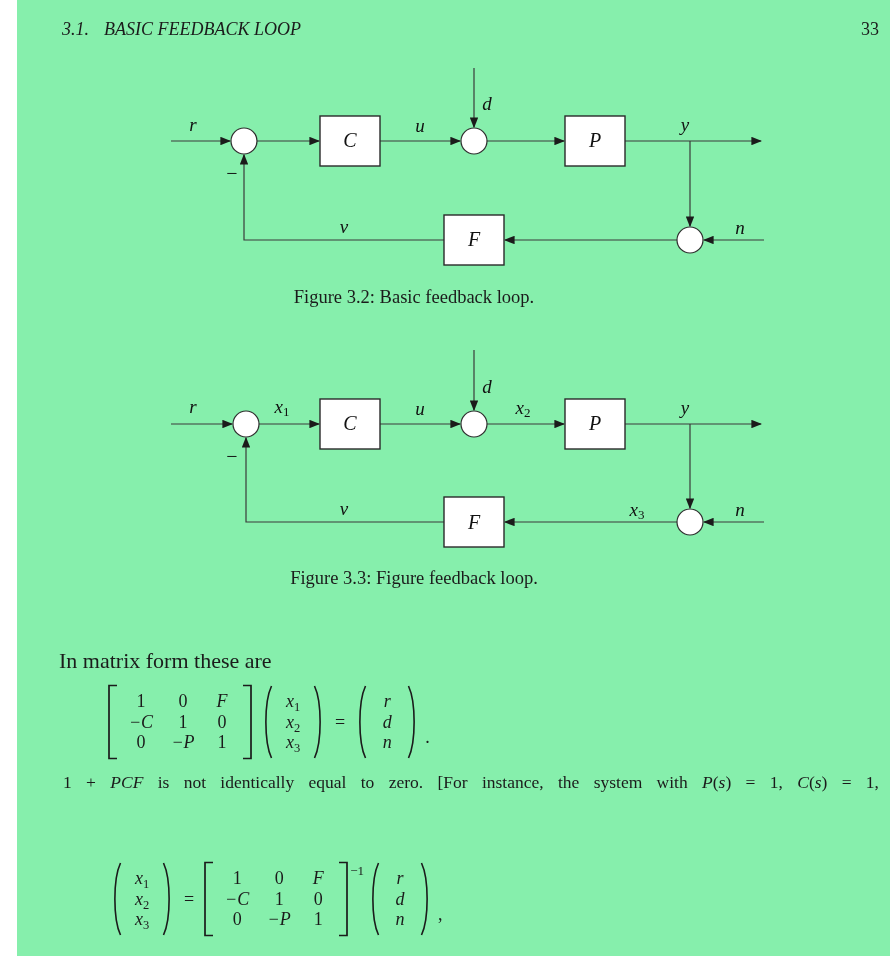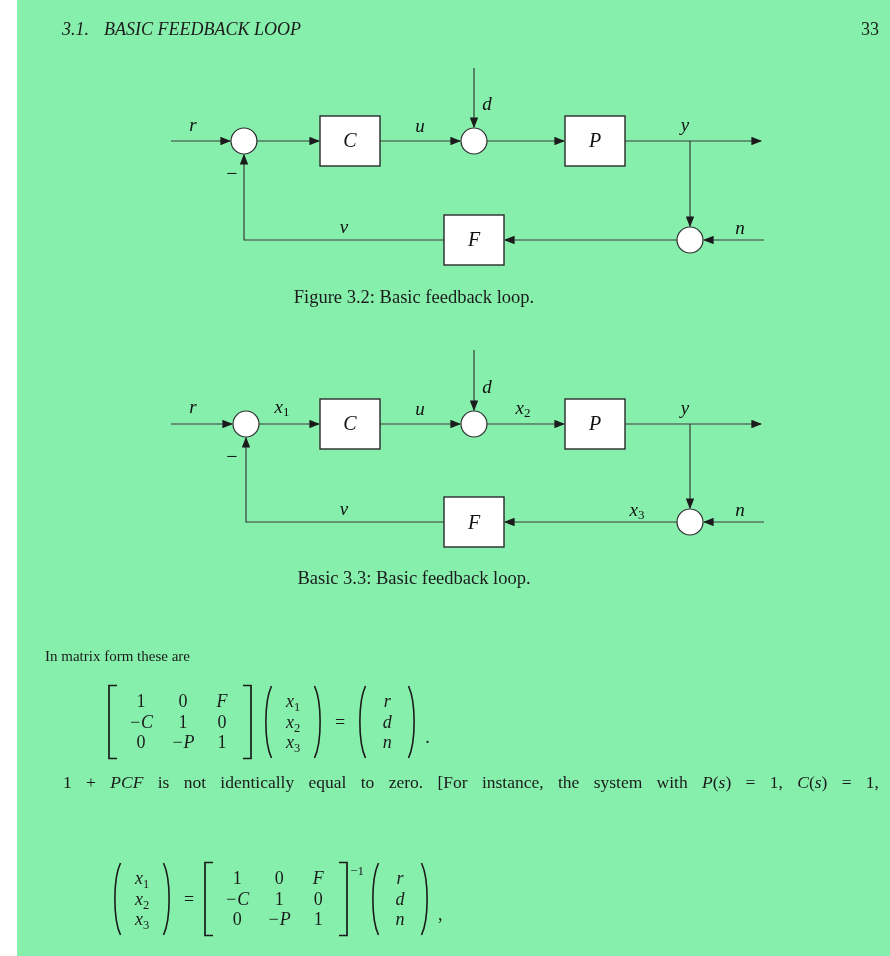--- a/index.html
+++ b/index.html
@@ -17,21 +17,21 @@
   .diagram{position:absolute;left:0;top:0;width:890px;height:600px;}
   .wire{stroke:#3a3a3a;stroke-width:1.2;fill:none;}
   .box{fill:#ffffff;stroke:#2a2a2a;stroke-width:1.4;}
   .junction{fill:#ffffff;stroke:#2f2f2f;stroke-width:1.2;}
   .sl{font-family:"Liberation Serif","DejaVu Serif",serif;font-size:19px;font-style:italic;fill:#111;}
   .ssub{font-size:13px;font-style:normal;}
   .sblock{font-family:"Liberation Serif","DejaVu Serif",serif;font-size:20px;font-style:italic;fill:#111;}
   .sminus{font-family:"Liberation Serif","DejaVu Serif",serif;font-size:20px;font-style:normal;fill:#111;}
   .caption{position:absolute;left:0;width:794px;text-align:center;font-size:18.5px;}
   
-  .intro{position:absolute;left:28px;top:648px;font-size:15px;}
+  .intro{position:absolute;left:42px;top:648px;font-size:22px;}
   .para{position:absolute;left:46px;top:770px;width:816px;font-size:17.5px;line-height:25px;}
   .jline{text-align:justify;text-align-last:justify;}
   .mi{font-style:italic;}
   
   .eqrow{position:absolute;display:flex;align-items:center;height:78px;}
   .mgrid{display:grid;grid-template-columns:36px 36px 30px;column-gap:6px;
          padding:0 5px;text-align:center;font-size:18px;line-height:20.5px;align-content:center;}
   .vcol{display:flex;flex-direction:column;align-items:center;justify-content:center;
         padding:0 6px;font-size:18px;line-height:20.5px;min-width:28px;}
   .vcol sub{font-size:12.5px;font-style:normal;line-height:0;vertical-align:-4px;}
@@ -117,21 +117,21 @@
       <text class="sl" x="723" y="516" text-anchor="middle">n</text>
       <text class="sl" x="327" y="515" text-anchor="middle">v</text>
       <text class="sminus" x="215" y="463" text-anchor="middle">−</text>
       <text class="sl" x="265" y="413" text-anchor="middle"><tspan>x</tspan><tspan class="ssub" dy="3">1</tspan></text>
       <text class="sl" x="506" y="414" text-anchor="middle"><tspan>x</tspan><tspan class="ssub" dy="3">2</tspan></text>
       <text class="sl" x="620" y="516" text-anchor="middle"><tspan>x</tspan><tspan class="ssub" dy="3">3</tspan></text>
     </g>
   </svg>
 
   <div class="caption" style="top:287px">Figure 3.2: Basic feedback loop.</div>
-  <div class="caption" style="top:568px">Basic 3.3: Basic feedback loop.</div>
+  <div class="caption" style="top:568px">Figure 3.3: Figure feedback loop.</div>
 
   <div class="intro">In matrix form these are</div>
 
   <div class="eqrow" style="left:90px;top:683px">
     <svg class="fence" width="11" height="76">
         <path d="M10,1.5 H2 V74.5 H10" fill="none" stroke="#1b1b1b" stroke-width="1.7"></path>
       </svg>
     <span class="mgrid">
       <span>1</span>
       <span>0</span>

